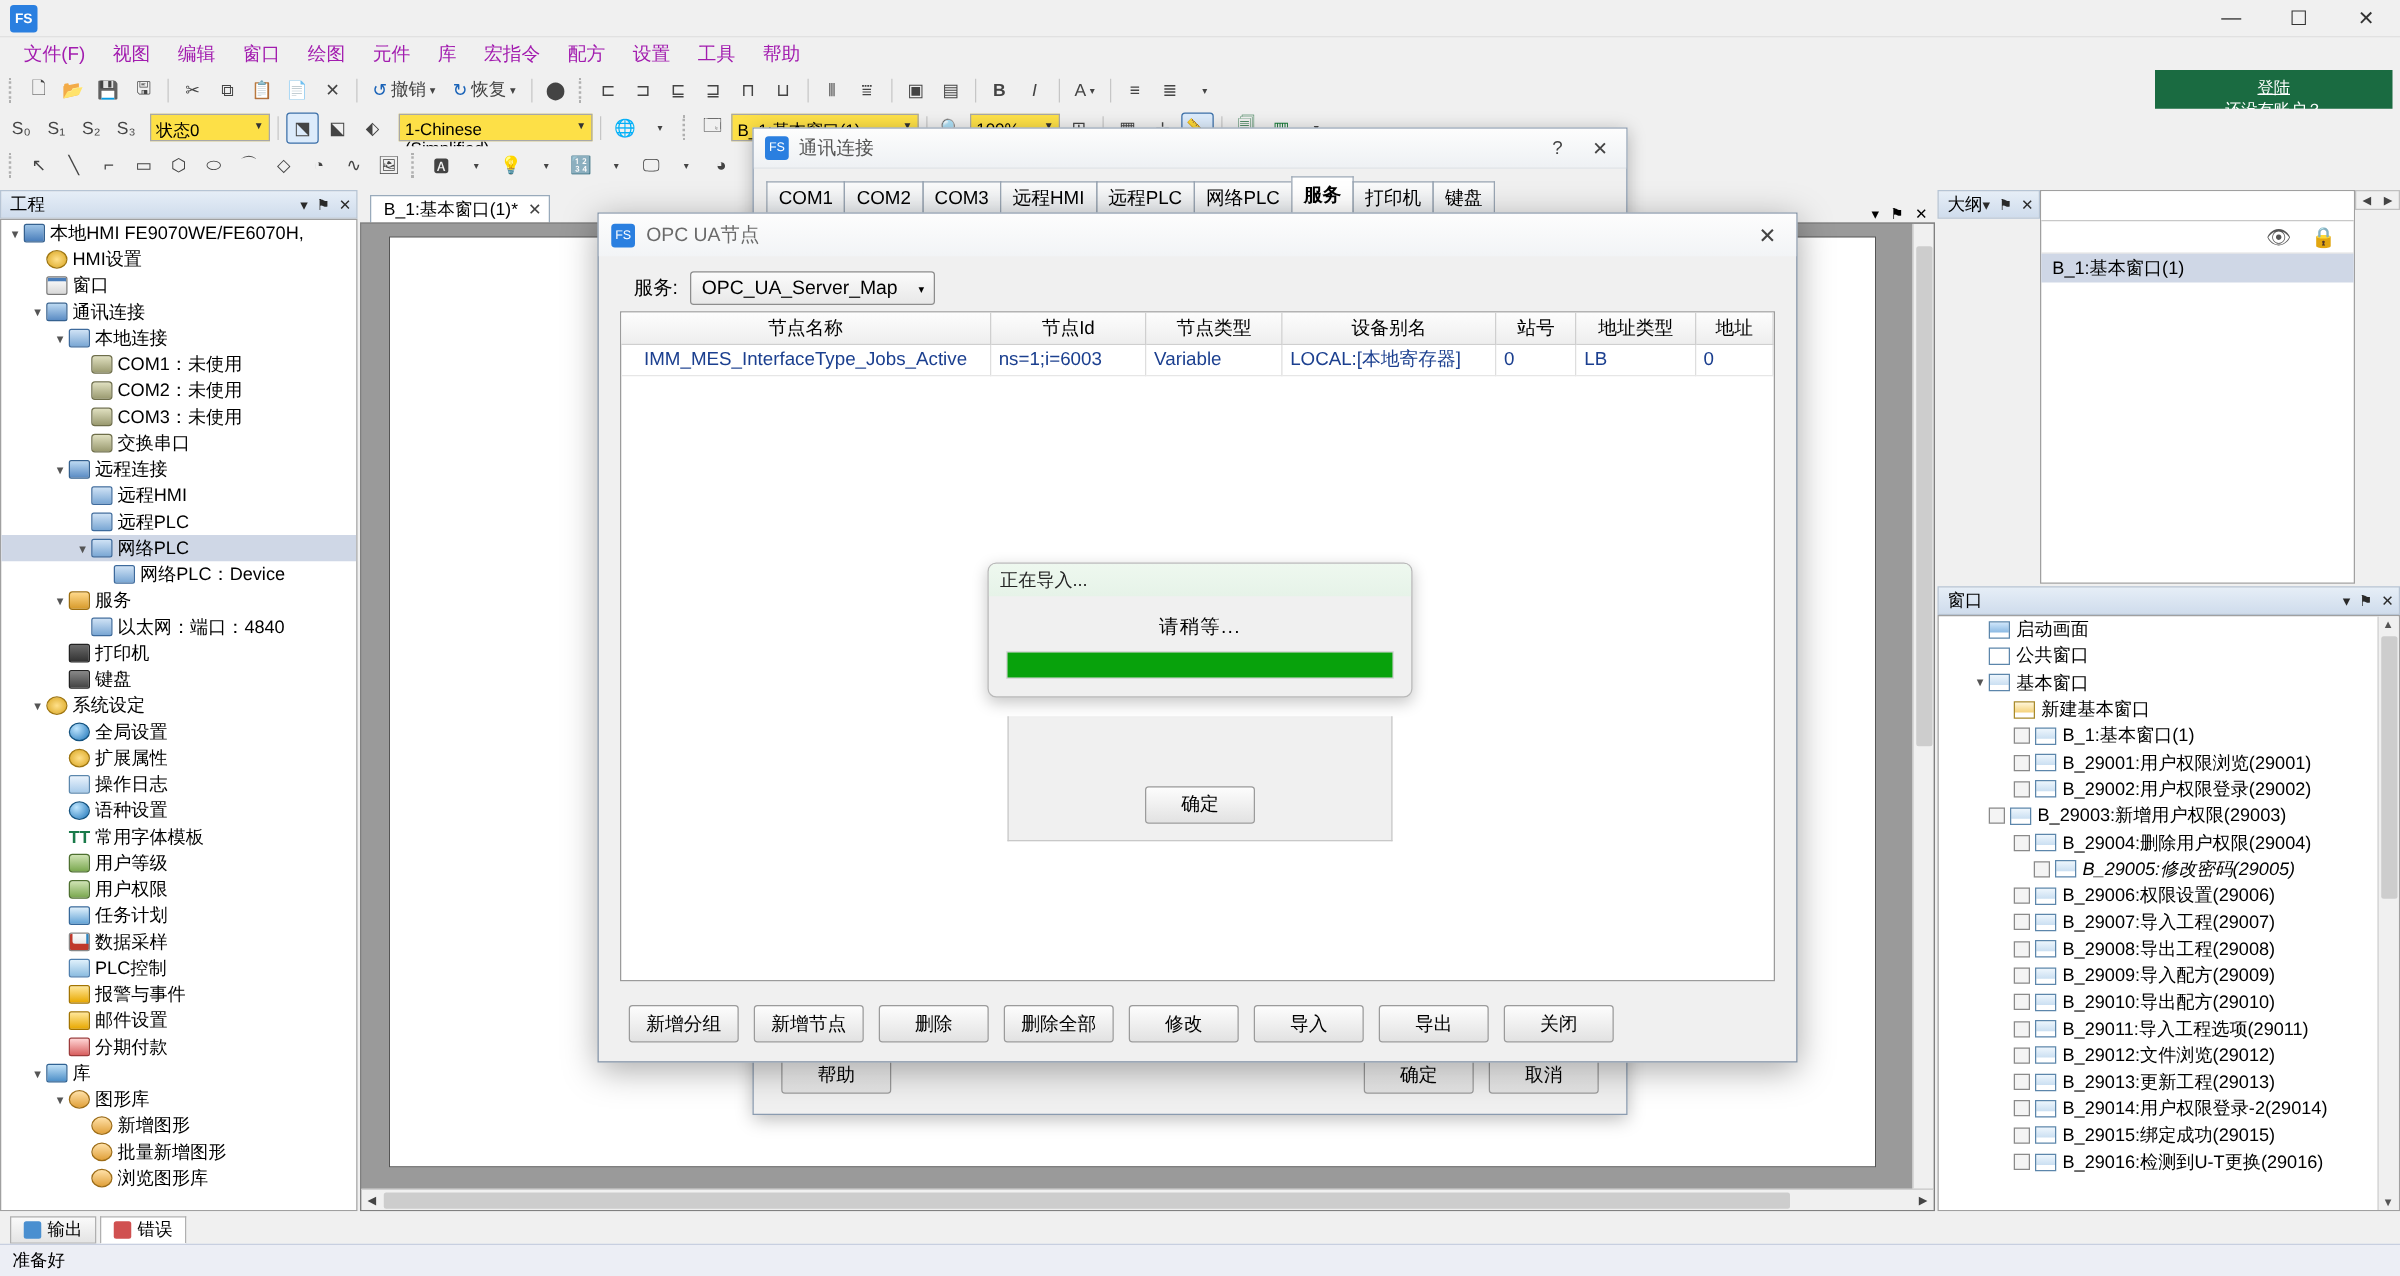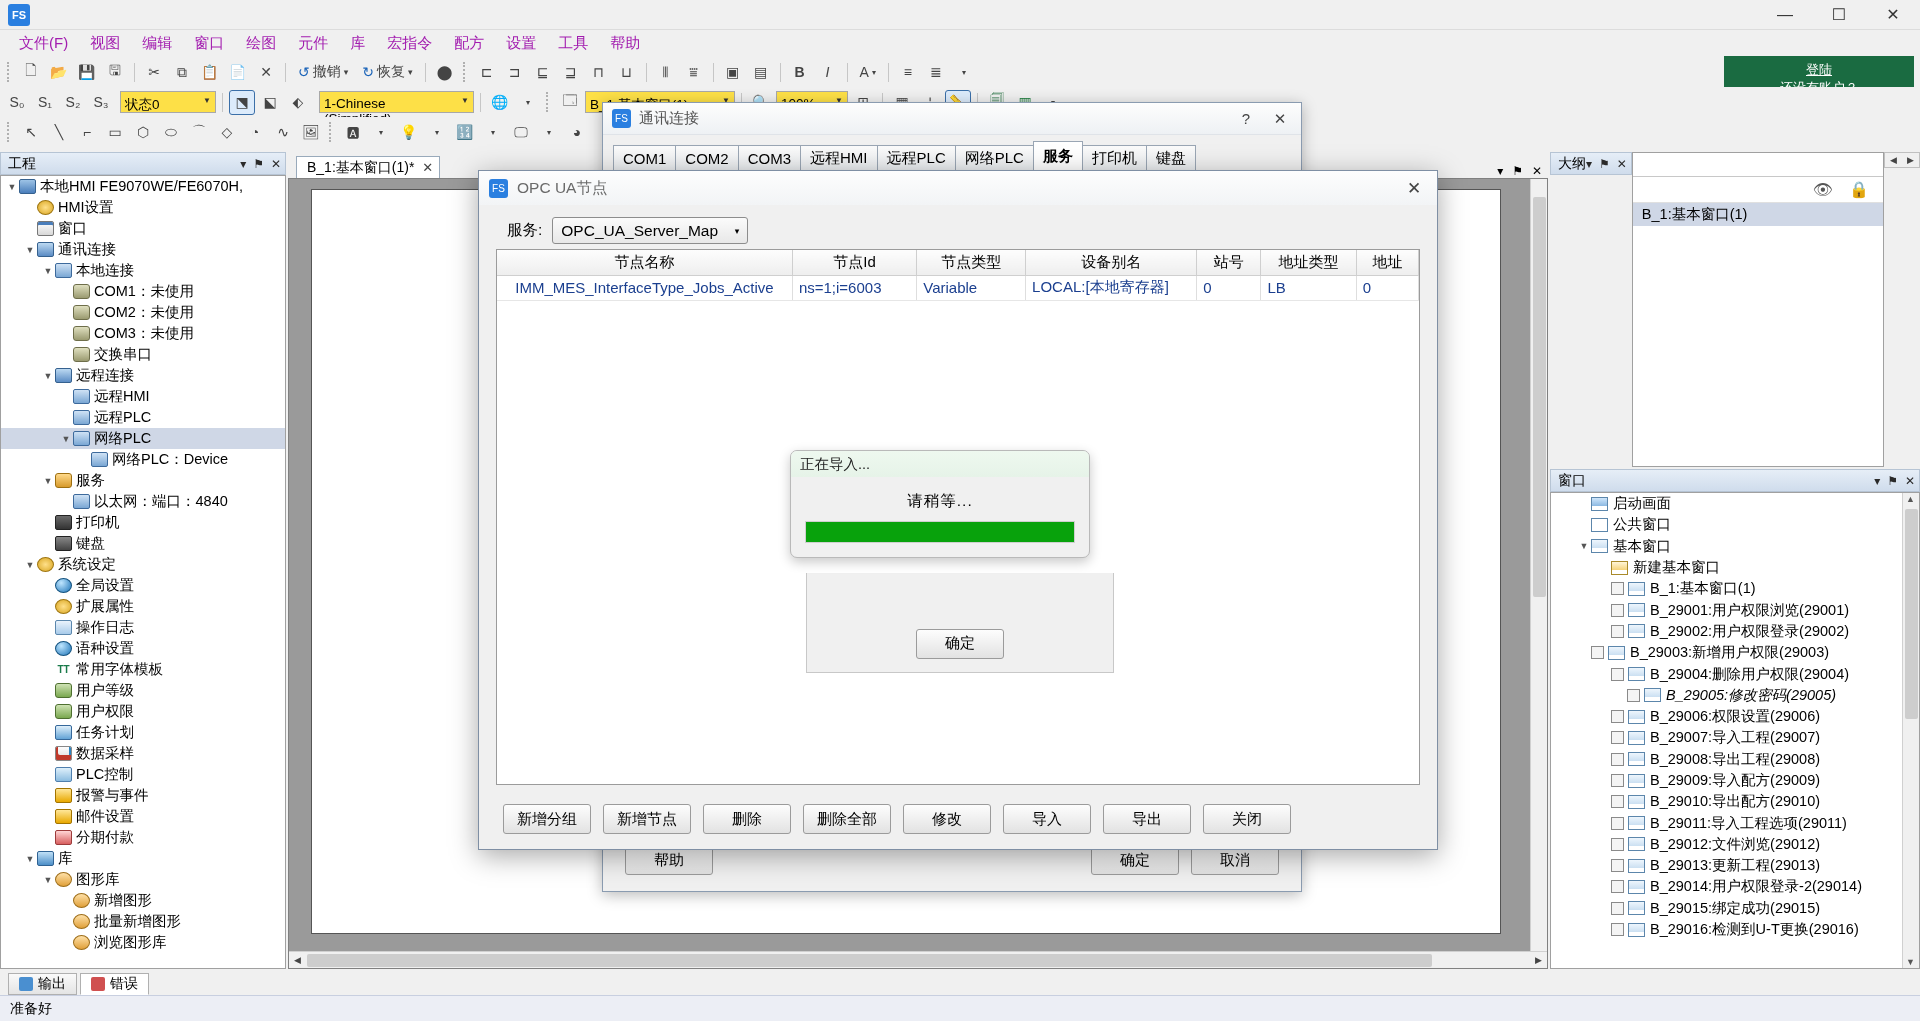--- a/index.html
+++ b/index.html
@@ -58,21 +58,21 @@
   .i-win{background:linear-gradient(#fff,#d8d8d8);border:1px solid #777;
          box-shadow:inset 0 3px 0 #4a7ebb;}
   .i-net{background:linear-gradient(#bcd9f2,#5b8cc4);border:1px solid #35618f;}
   .i-pc{background:linear-gradient(#cfe2f5,#7aa7d4);border:1px solid #3d6a9c;}
   .i-com{background:linear-gradient(#e0e0c0,#9a9a70);border:1px solid #6e6e4a;border-radius:3px;}
   .i-srv{background:linear-gradient(#ffd98a,#d79a2b);border:1px solid #9e6f10;border-radius:3px;}
   .i-prn{background:linear-gradient(#6a6a6a,#333);border:1px solid #222;border-radius:2px;}
   .i-kbd{background:linear-gradient(#888,#444);border:1px solid #222;border-radius:2px;}
   .i-globe{background:radial-gradient(circle at 35% 30%,#bfe6ff,#1d74b8);border:1px solid #13527f;border-radius:50%;}
   .i-doc{background:linear-gradient(#eaf3fc,#a8cbea);border:1px solid #5b87ad;}
-  .i-font{background:#fff;color:#1a7a4a;font-weight:bold;font-size:10px;text-align:center;line-height:15px;}
+  .i-font{background:#fff;color:#1a7a4a;font-weight:bold;font-size:14px;text-align:center;line-height:15px;}
   .i-user{background:linear-gradient(#cfe3b4,#7aa84f);border:1px solid #4e7030;border-radius:3px;}
   .i-cal{background:linear-gradient(#dff0fb,#63a3d6);border:1px solid #36689a;}
   .i-chart{background:linear-gradient(#fdfdfd,#dcdcdc);border:1px solid #888;
            box-shadow:inset 3px -6px 0 -1px #c0392b, inset -3px -4px 0 -1px #2e86c1;}
   .i-plc{background:linear-gradient(#dff0fb,#8bbce0);border:1px solid #4f7fae;}
   .i-warn{background:linear-gradient(#ffe79a,#e8a800);border:1px solid #a37400;}
   .i-lib{background:linear-gradient(#bfe0f7,#4d8fc8);border:1px solid #2f6293;}
   .i-gfx{background:linear-gradient(#ffe1a8,#e0a03a);border:1px solid #9d6d18;border-radius:50%;}
   .i-pay{background:linear-gradient(#ffd5d5,#d85f5f);border:1px solid #9c3b3b;}
   
@@ -145,21 +145,21 @@
   table.opct th{background:linear-gradient(#fdfdfd,#eeeeee);border-right:1px solid #cfcfcf;border-bottom:1px solid #cfcfcf;
     font-weight:normal;height:25px;}
   table.opct td{border-right:1px solid #dedede;border-bottom:1px solid #e6e6e6;height:25px;padding:0 6px;
     color:#1b3f8f;overflow:hidden;text-overflow:ellipsis;white-space:nowrap;}
   table.opct td.c{text-align:center;}
   #opcfoot{position:absolute;left:0;right:0;bottom:0;height:60px;display:flex;align-items:center;
     gap:12px;padding-left:24px;}
   .opcbtn{height:30px;width:88px;border:1px solid #9b9b9b;border-radius:3px;
     background:linear-gradient(#fdfdfd,#e2e2e2);font-size:15px;display:flex;align-items:center;justify-content:center;}
   
-  #progress{position:absolute;left:790px;top:450px;width:300px;height:108px;background:#f0f0f0;
+  #progress{position:absolute;left:790px;top:450px;width:340px;height:108px;background:#f0f0f0;
     border:1px solid #b9b9b9;border-radius:7px;box-shadow:0 4px 12px rgba(0,0,0,.22);overflow:hidden;}
   #progress .ptitle{height:26px;background:linear-gradient(#eef8ef,#e6f3e8);display:flex;align-items:center;
     padding-left:9px;font-size:14.5px;color:#222;}
   #progress .pwait{text-align:center;font-size:15.5px;padding-top:14px;letter-spacing:1px;}
   #progress .pbar{position:absolute;left:14px;right:14px;bottom:14px;height:22px;background:#e4e4e4;border:1px solid #cfcfcf;}
   #progress .pfill{height:100%;background:#08a20c;}
   #okwrap{position:absolute;left:806px;top:573px;width:308px;height:100px;background:#f0f0f0;border:1px solid #c8c8c8;
      border-top:none;display:flex;align-items:center;justify-content:center;}
 </style>
 </head>

